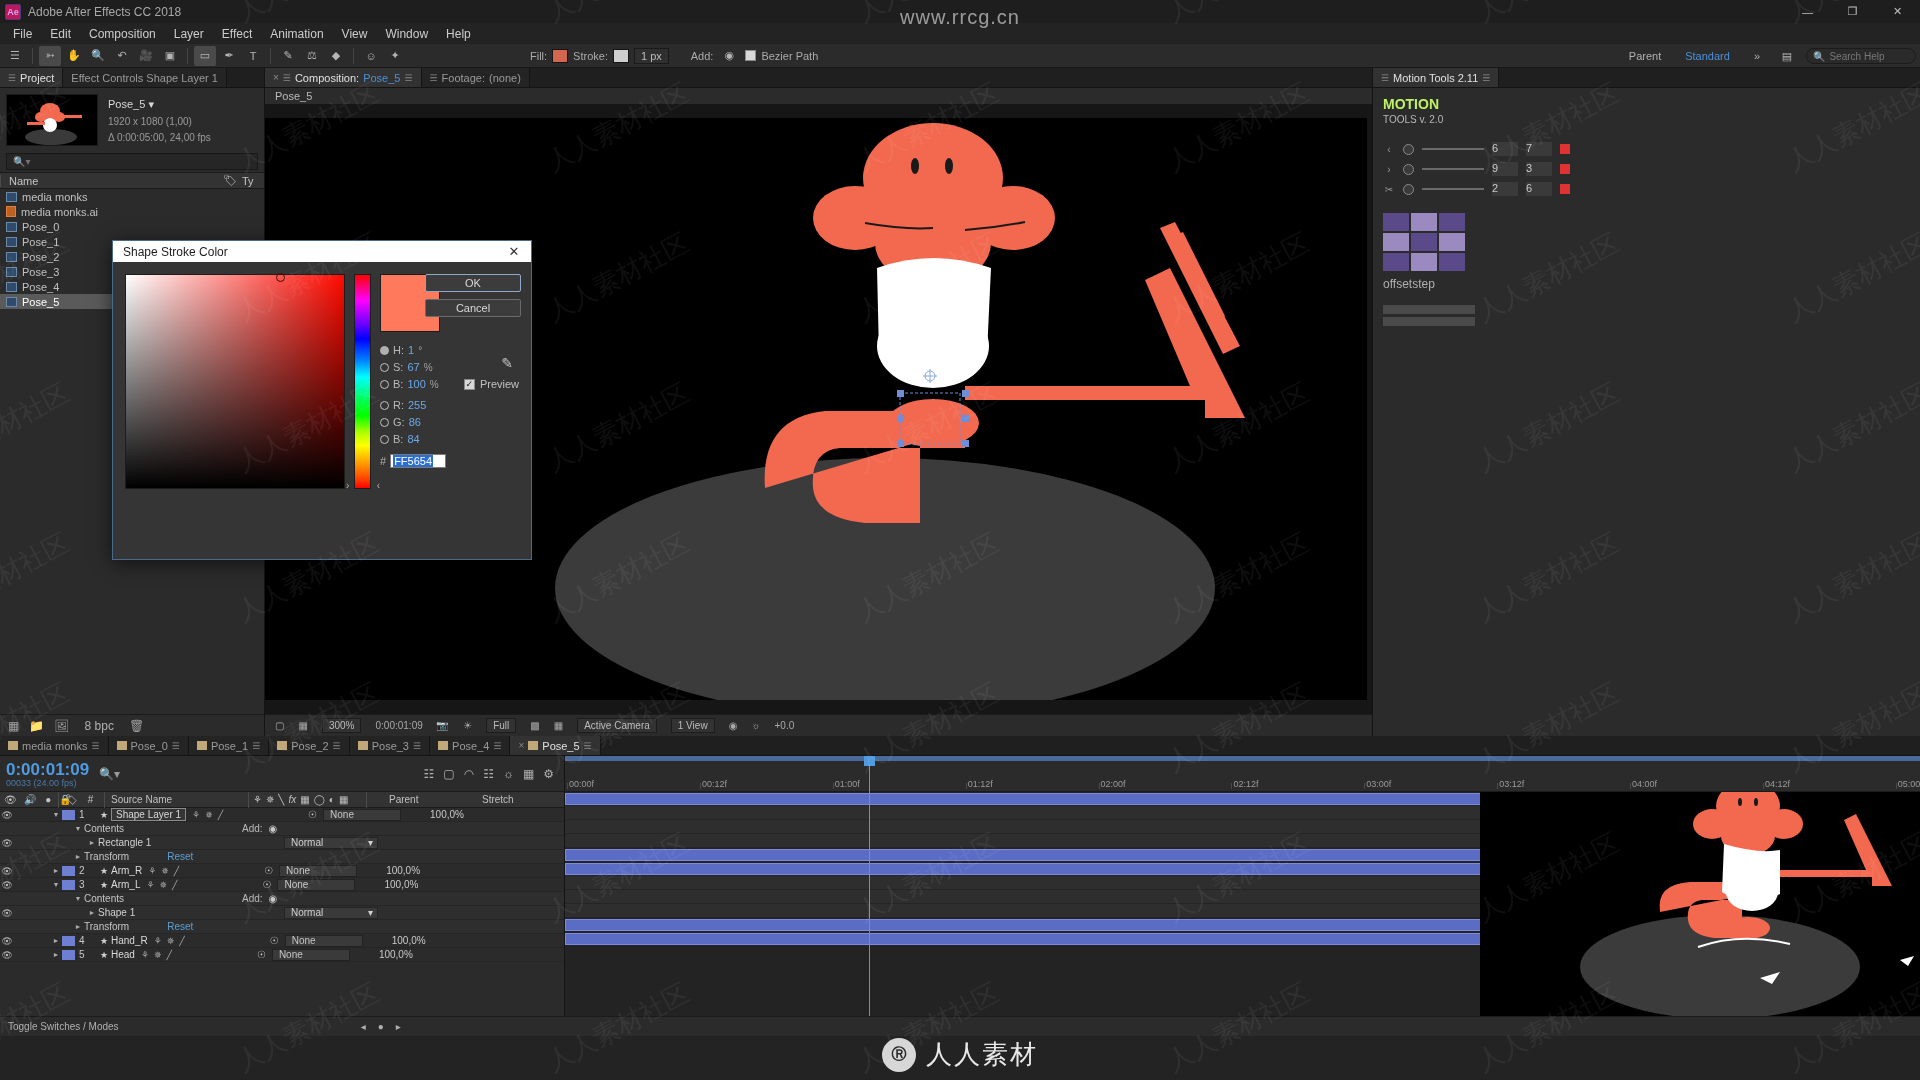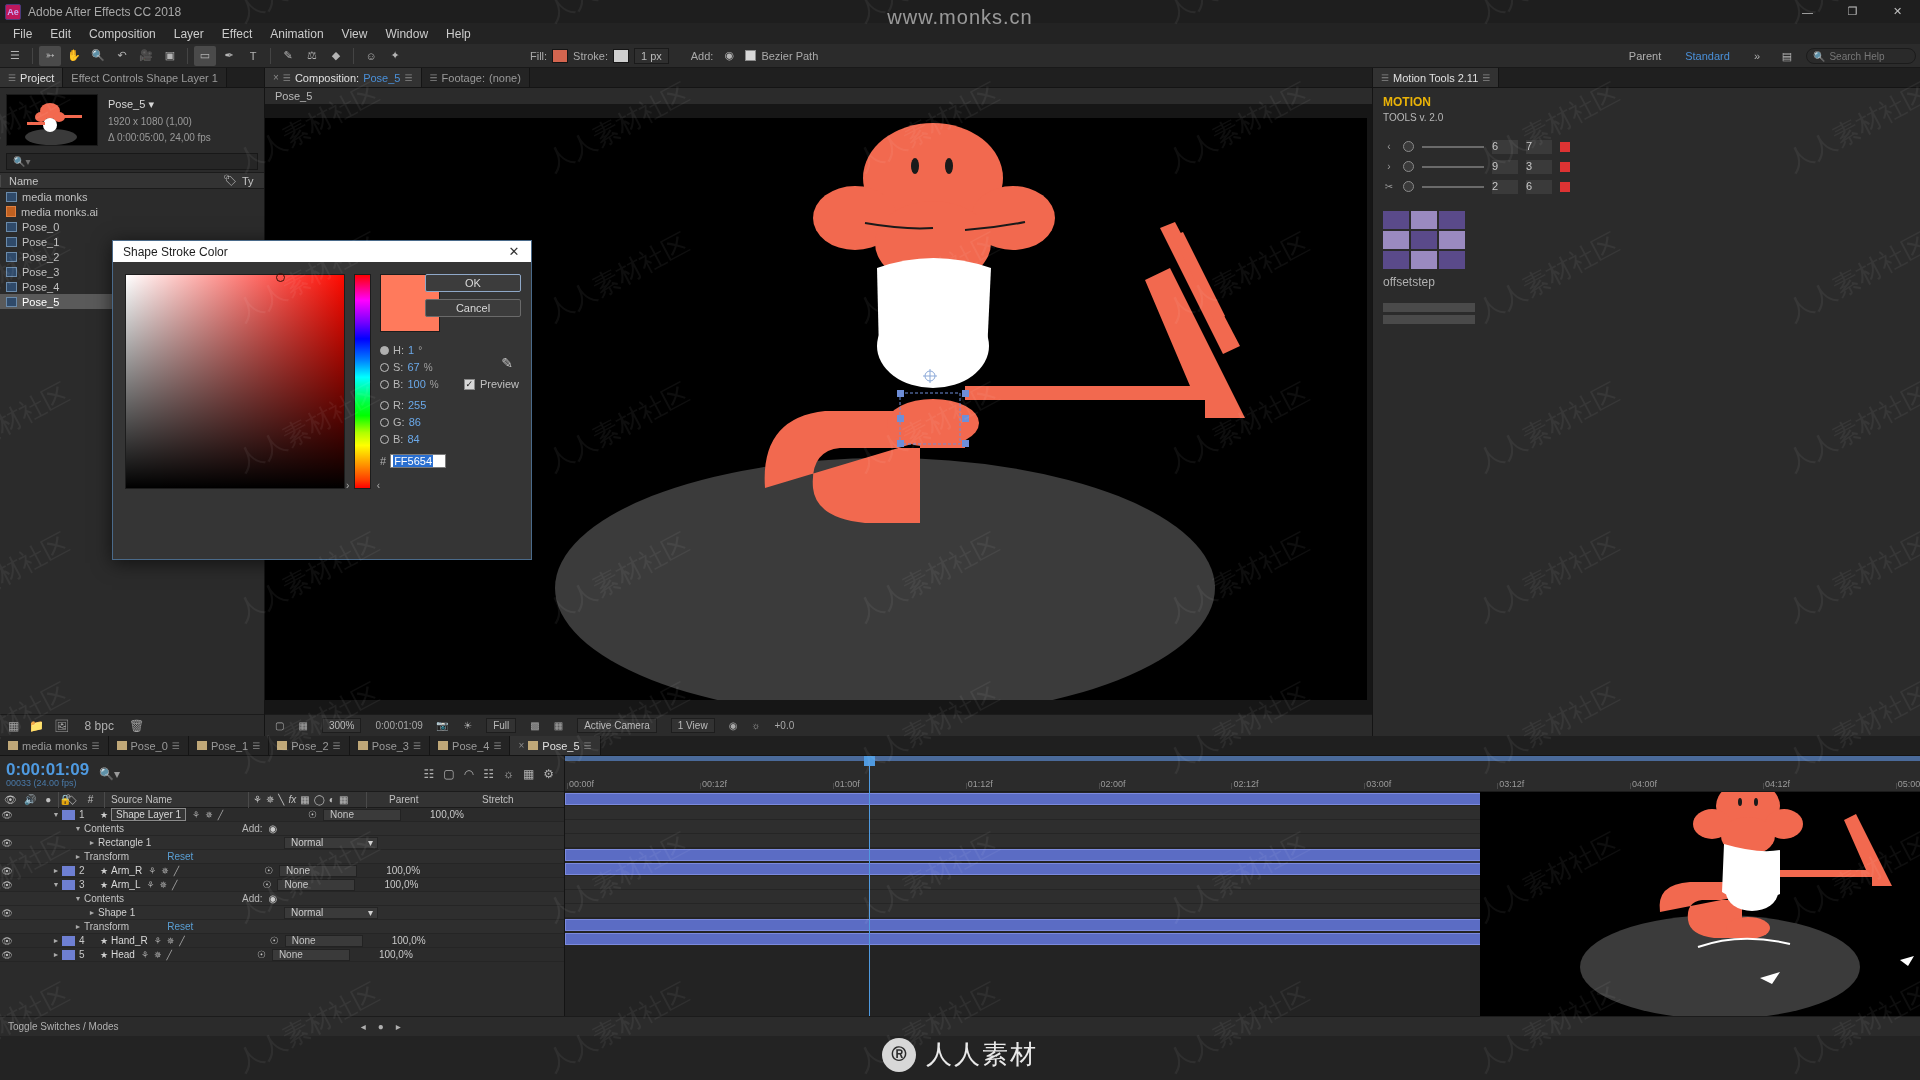--- a/index.html
+++ b/index.html
@@ -139,21 +139,21 @@
     font-size: 10px; color: #a8a8a8;
   }
   .cf-box { background: #323232; border: 1px solid #1d1d1d; padding: 1px 6px; color: #bbb; }
 
   
   .right-panel {
     position: absolute; left: 1373px; top: 68px; width: 547px; height: 668px;
     background: #2b2b2b; display: flex; flex-direction: column;
   }
   .mt-body { flex: 1; padding: 8px 10px; font-size: 11px; position: relative; }
-  .mt-logo { color: #eab308; font-weight: bold; font-size: 12px; line-height: 1.15; }
+  .mt-logo { color: #bef264; font-weight: bold; font-size: 14px; line-height: 1.15; }
   .mt-ver { color: #b8b8b8; font-size: 10px; margin-top: 2px; }
   .mt-sliders { margin-top: 14px; }
   .mt-row { display: flex; align-items: center; gap: 8px; height: 20px; }
   .mt-arrow { color: #9a9a9a; font-size: 10px; width: 12px; text-align: center; }
   .mt-knob { width: 11px; height: 11px; border: 1px solid #8a8a8a; border-radius: 50%;
     background: #3a3a3a; }
   .mt-track { width: 62px; height: 2px; background: #6a6a6a; }
   .mt-num { width: 26px; background: #3a3a3a; height: 14px; }
   .mt-red { width: 10px; height: 10px; background: #d33; }
   .mt-grid {
@@ -1085,18 +1085,18 @@
       <span style="left: 1470px; top: 860px;">人人素材社区</span>
       <span style="left: 1780px; top: 860px;">人人素材社区</span>
       <span style="left: -80px; top: 1010px;">人人素材社区</span>
       <span style="left: 230px; top: 1010px;">人人素材社区</span>
       <span style="left: 540px; top: 1010px;">人人素材社区</span>
       <span style="left: 850px; top: 1010px;">人人素材社区</span>
       <span style="left: 1160px; top: 1010px;">人人素材社区</span>
       <span style="left: 1470px; top: 1010px;">人人素材社区</span>
       <span style="left: 1780px; top: 1010px;">人人素材社区</span>
     </div>
-  <div class="wm-top">www.monks.cn</div>
+  <div class="wm-top">www.rrcg.cn</div>
   <div class="wm-bottom">
     <span class="wm-circle">Ⓡ</span>
     <span class="wm-text">人人素材</span>
   </div>
 </div>
 
 </body></html>

